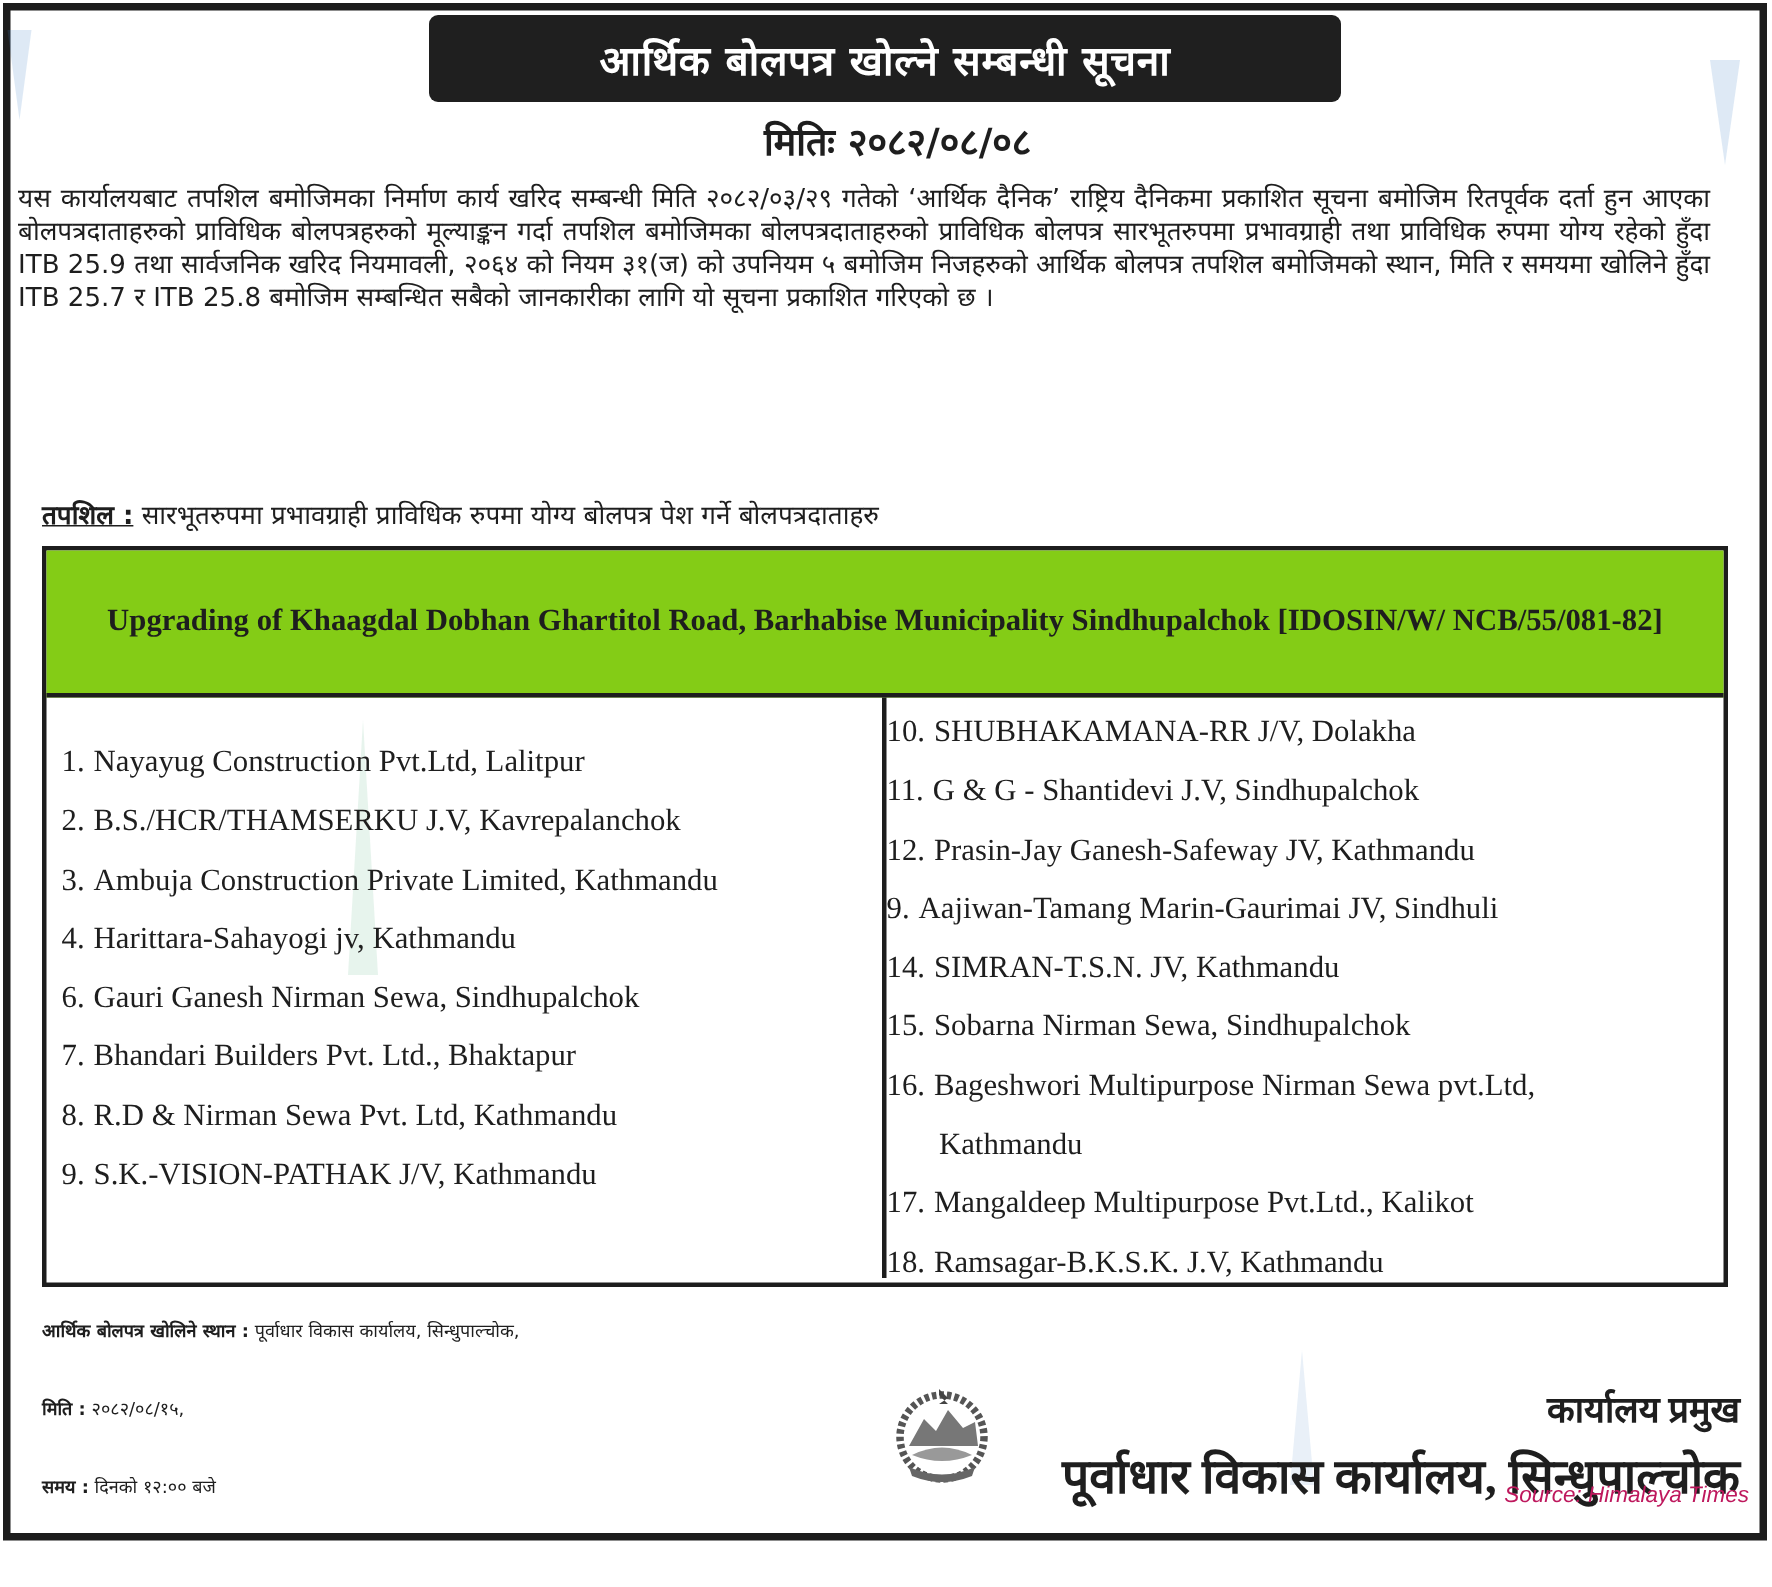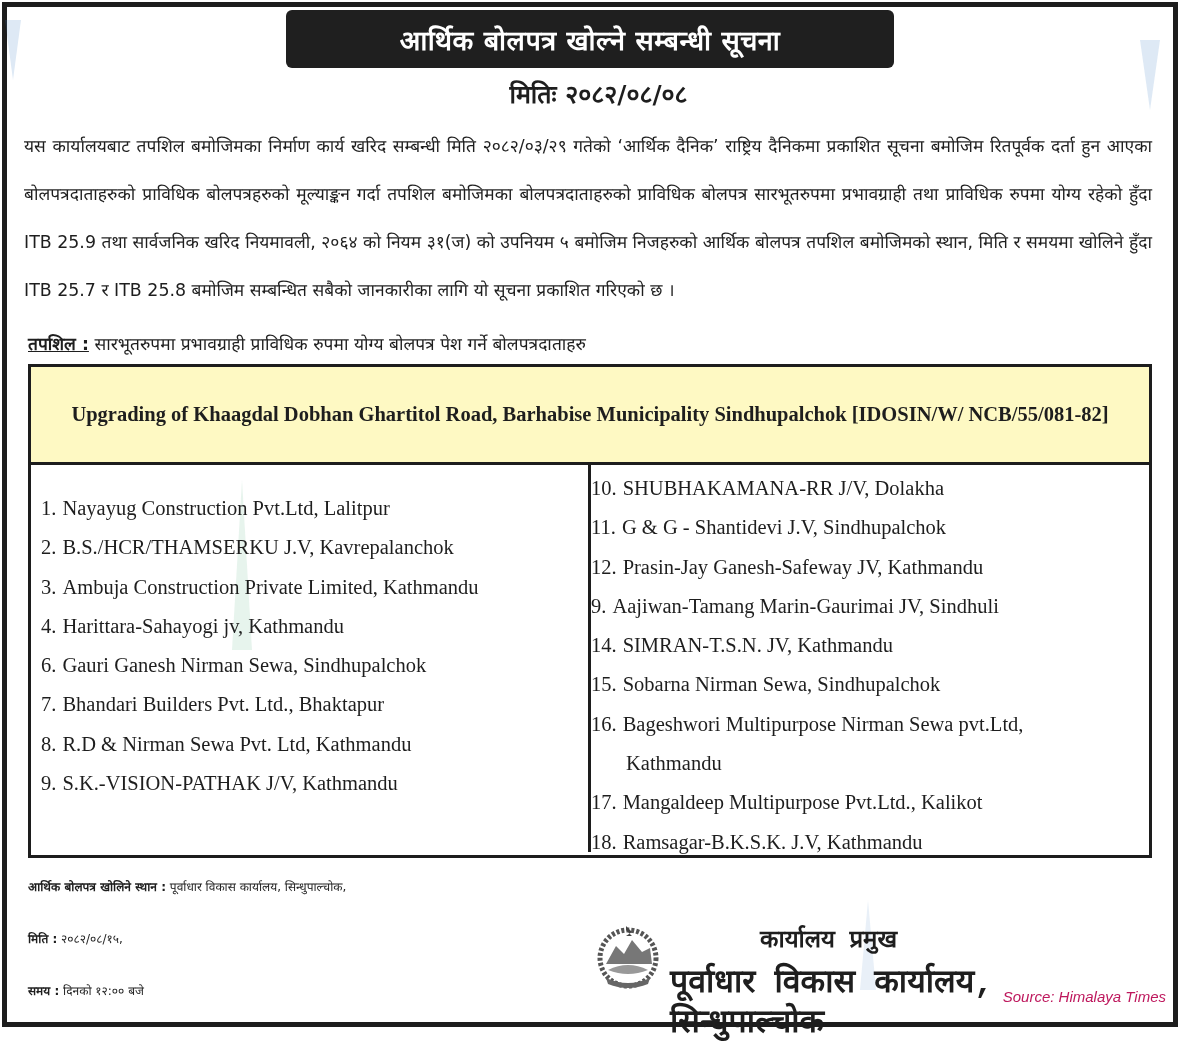--- a/index.html
+++ b/index.html
@@ -54,25 +54,25 @@
       text-align: center;
       font-family: "DejaVu Sans", sans-serif;
       font-weight: bold;
       font-size: 25px;
       color: #1e1e1e;
       padding-left: 16px;
     }
 
     .body-para {
       position: absolute;
-      left: 24px; top: 122px;
+      left: 12px; top: 122px;
       width: 1128px;
       font-family: "DejaVu Sans", sans-serif;
       font-size: 17.4px;
-      line-height: 48px;
+      line-height: 22px;
       text-align: justify;
       color: #1e1e1e;
     }
     .tapsil-line {
       position: absolute;
       left: 28px; top: 330px;
       width: 1128px;
       font-family: "DejaVu Sans", sans-serif;
       font-size: 17.4px;
       line-height: 28px;
@@ -81,21 +81,21 @@
     .tapsil-label { font-weight: bold; text-decoration: underline; }
 
     .bid-table {
       position: absolute;
       left: 28px; top: 364px;
       width: 1124px; height: 494px;
       border: 3px solid #1d1d1d;
     }
     .bid-head {
       height: 98px;
-      background: #fef9c3;
+      background: #84cc16;
       border-bottom: 3px solid #1d1d1d;
       display: flex; align-items: center; justify-content: center;
       text-align: center;
       padding: 0 34px;
     }
     .bid-head-text {
       font-family: "Liberation Serif", serif;
       font-weight: bold;
       font-size: 20.5px;
       line-height: 35px;
@@ -133,22 +133,22 @@
 
     .emblem {
       position: absolute;
       left: 592px; top: 920px;
       width: 72px; height: 72px;
     }
     .signoff {
       position: absolute;
       left: 680px; top: 918px;
       width: 480px;
-      text-align: left;
-      font-family: Liberation Mono, monospace;
+      text-align: right;
+      font-family: Liberation Serif, serif;
       font-weight: bold;
       color: #1e1e1e;
     }
     .signoff-title { font-size: 24px; line-height: 46px; margin-left: 80px; }
     .signoff-office { font-size: 32px; line-height: 40px; margin-left: -10px; }
 
     .source {
       position: absolute;
       right: 10px; top: 988px;
       font-family: "Liberation Sans", sans-serif;

